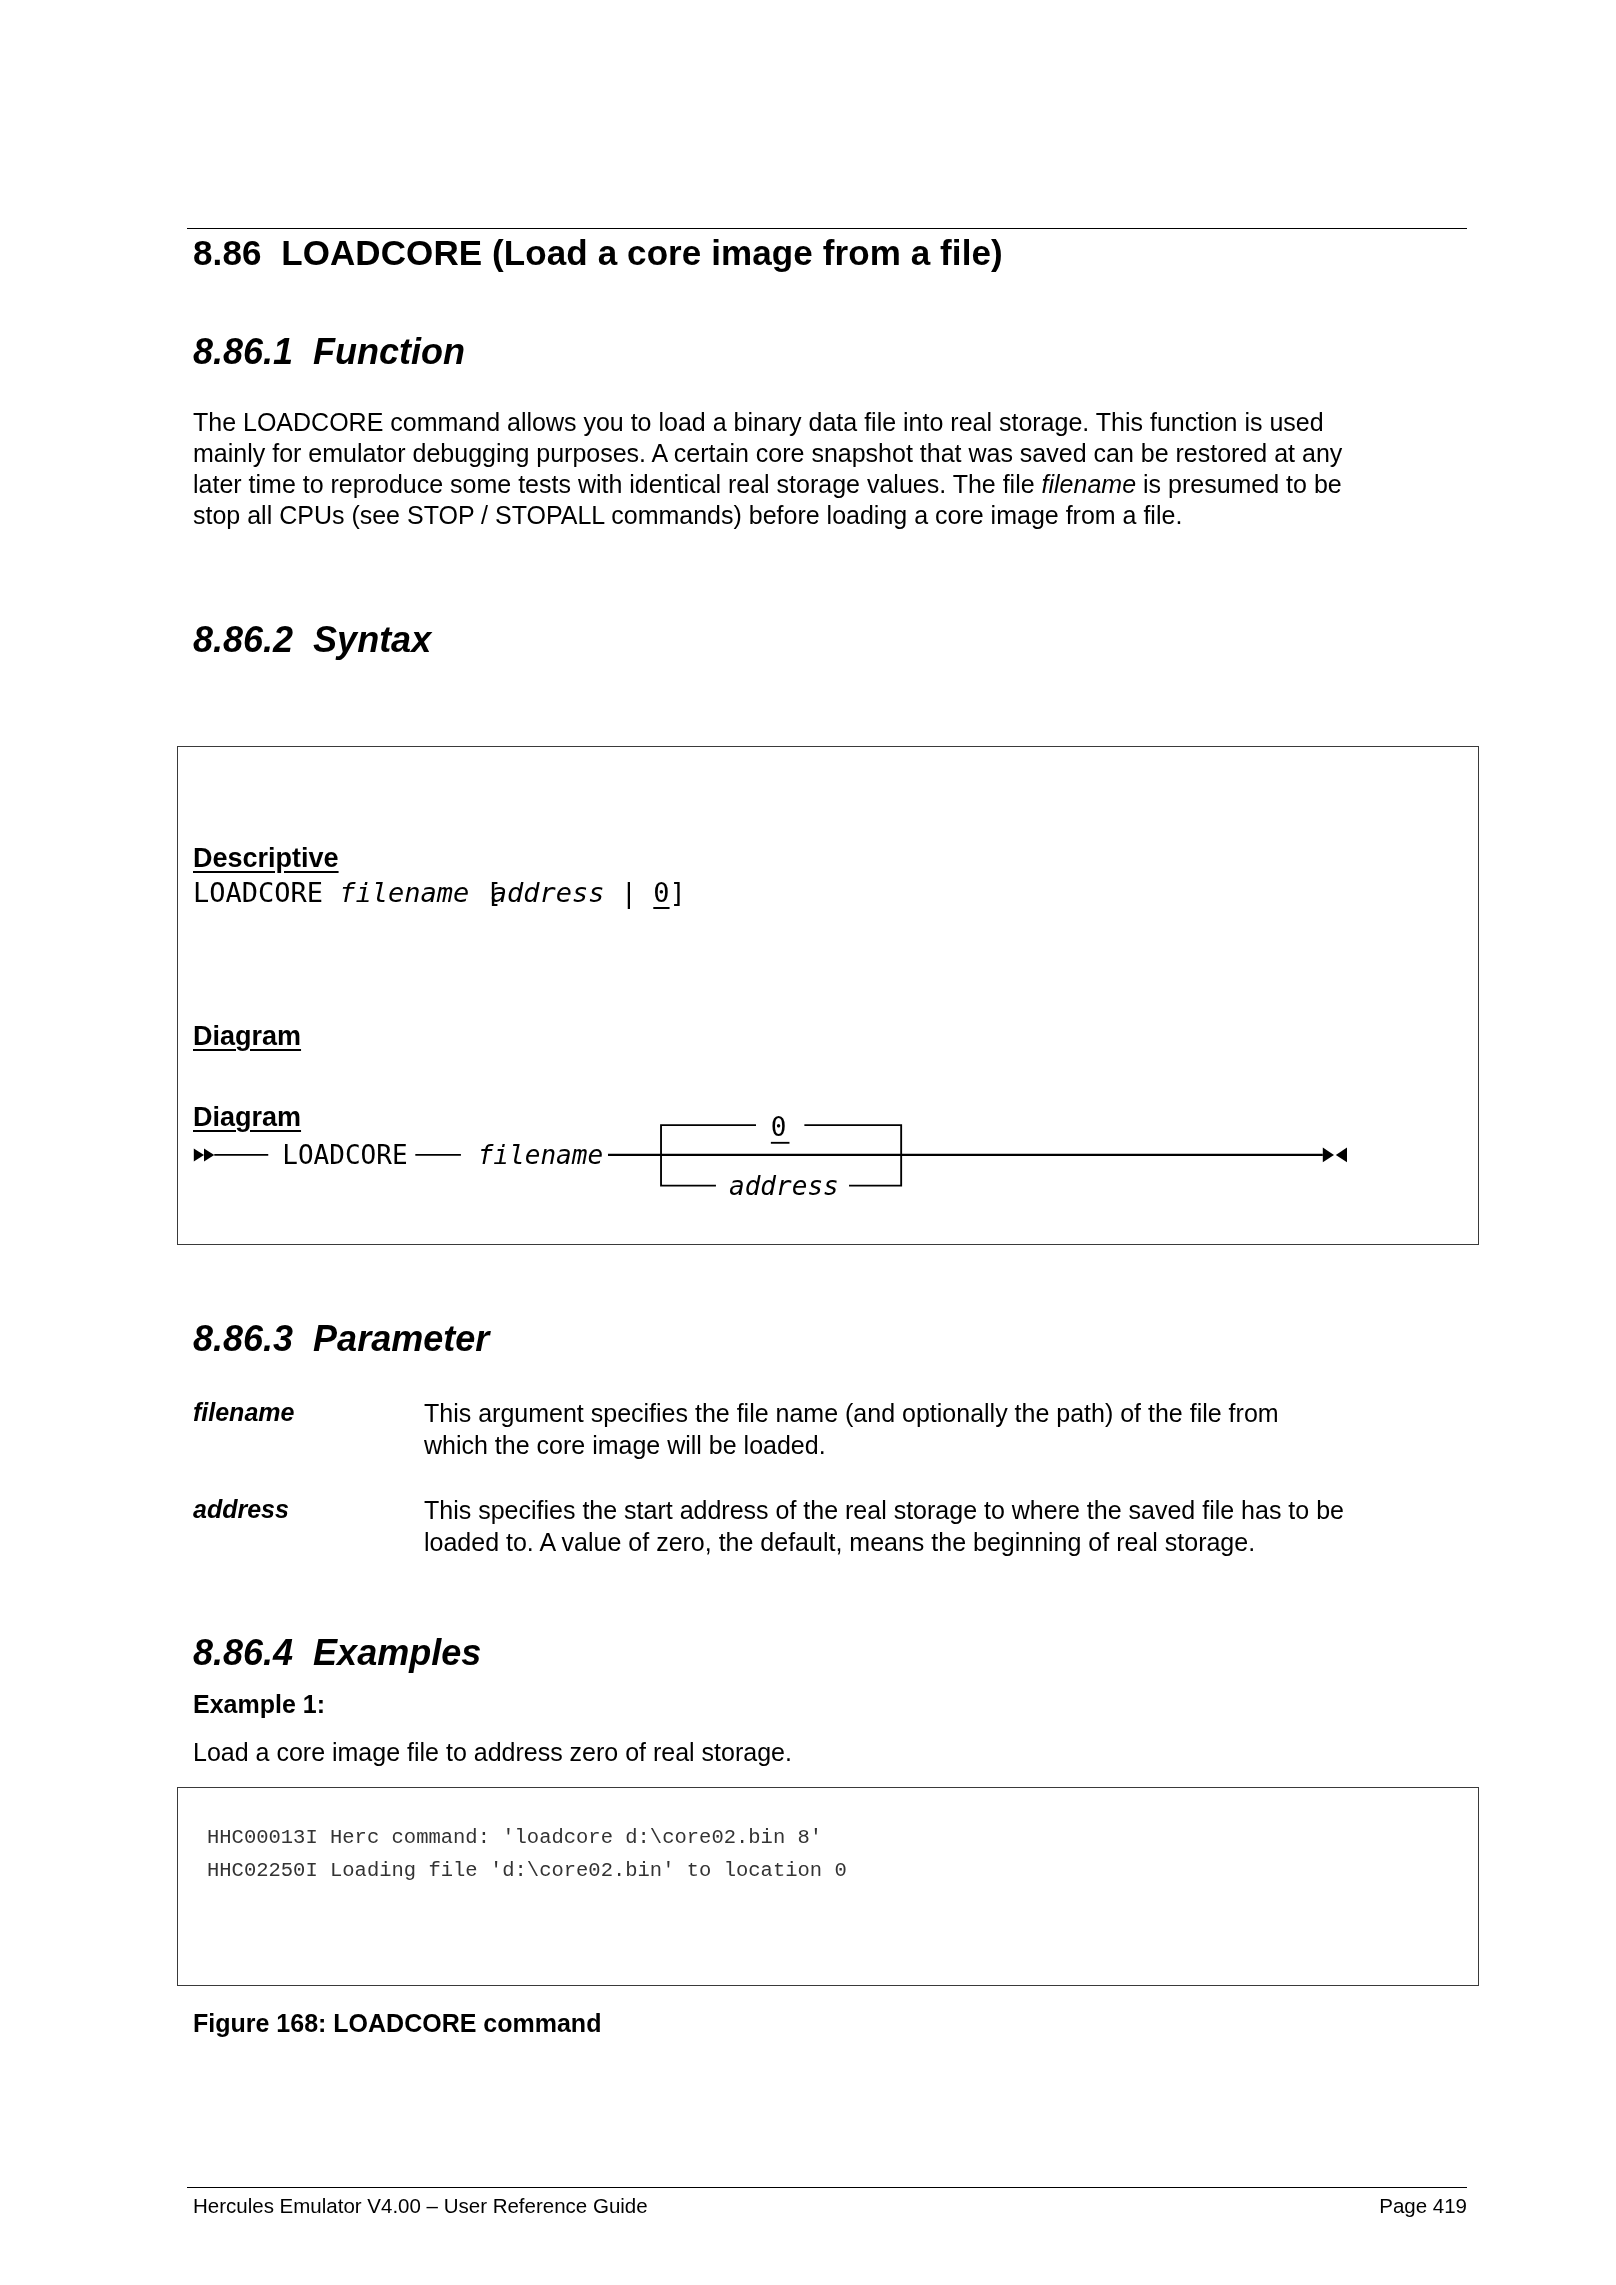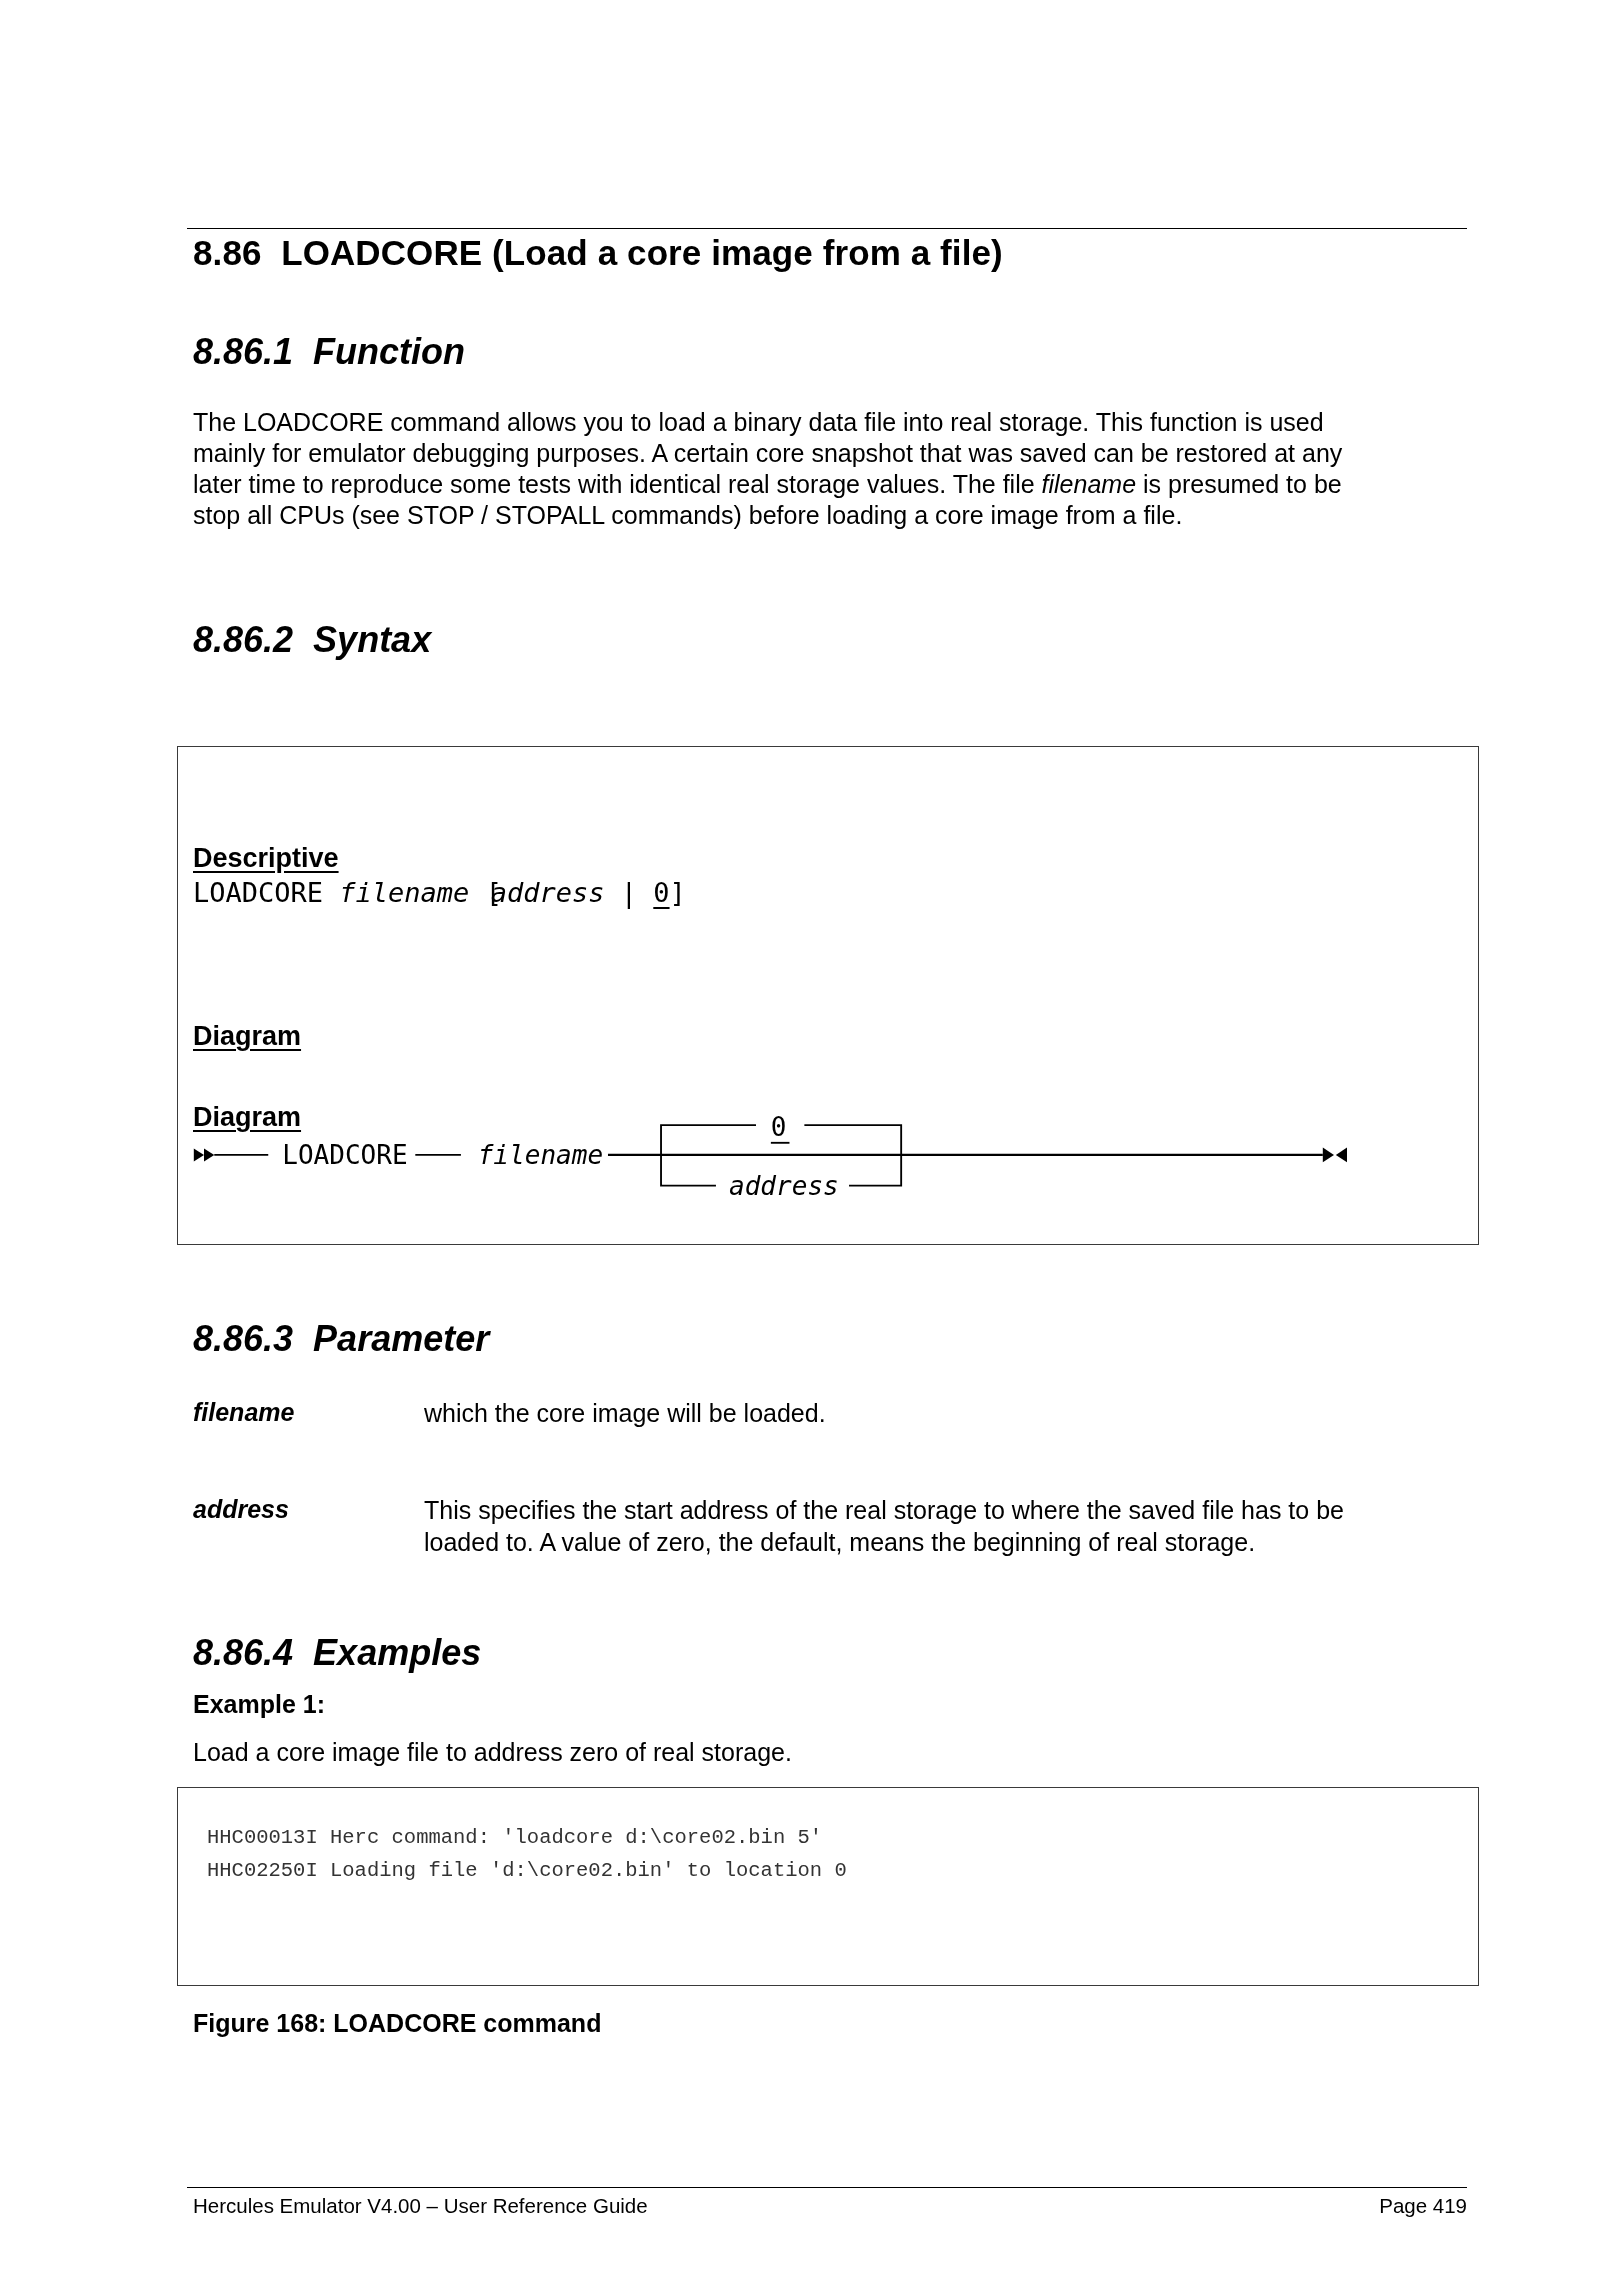--- a/index.html
+++ b/index.html
@@ -99,38 +99,39 @@
   <polygon points="1420,1231 1432,1239 1420,1247" fill="#000"></polygon>
   <polygon points="1446,1231 1434,1239 1446,1247" fill="#000"></polygon>
 </svg>
 
 <div class="abs h2" style="left:193px; top:1318px;">
   <span>8.86.3</span>&nbsp;&nbsp;<span>Parameter</span>
 </div>
 
 <div class="abs param-term" style="top:1398px;">filename</div>
 <div class="abs param-desc" style="top:1397px;">
+  <p>This argument specifies the file name (and optionally the path) of the file from</p>
   <p>which the core image will be loaded.</p>
 </div>
 
 <div class="abs param-term" style="top:1495px;">address</div>
 <div class="abs param-desc" style="top:1494px;">
   <p>This specifies the start address of the real storage to where the saved file has to be</p>
   <p>loaded to. A value of zero, the default, means the beginning of real storage.</p>
 </div>
 
 <div class="abs h2" style="left:193px; top:1632px;">
   <span>8.86.4</span>&nbsp;&nbsp;<span>Examples</span>
 </div>
 <div class="abs ex-label">Example 1:</div>
 <div class="abs ex-desc">Load a core image file to address zero of real storage.</div>
 
 <div class="abs code-box"></div>
 <div class="abs code-lines">
-  <div>HHC00013I Herc command: 'loadcore d:\core02.bin 5'</div>
+  <div>HHC00013I Herc command: 'loadcore d:\core02.bin 8'</div>
   <div>HHC02250I Loading file 'd:\core02.bin' to location 0</div>
 </div>
 
 <div class="abs fig-caption">Figure 168: LOADCORE command</div>
 
 <div class="abs rule-foot"></div>
 <div class="abs foot-left">Hercules Emulator V4.00 – User Reference Guide</div>
 <div class="abs foot-right">Page 419</div>
 
 

